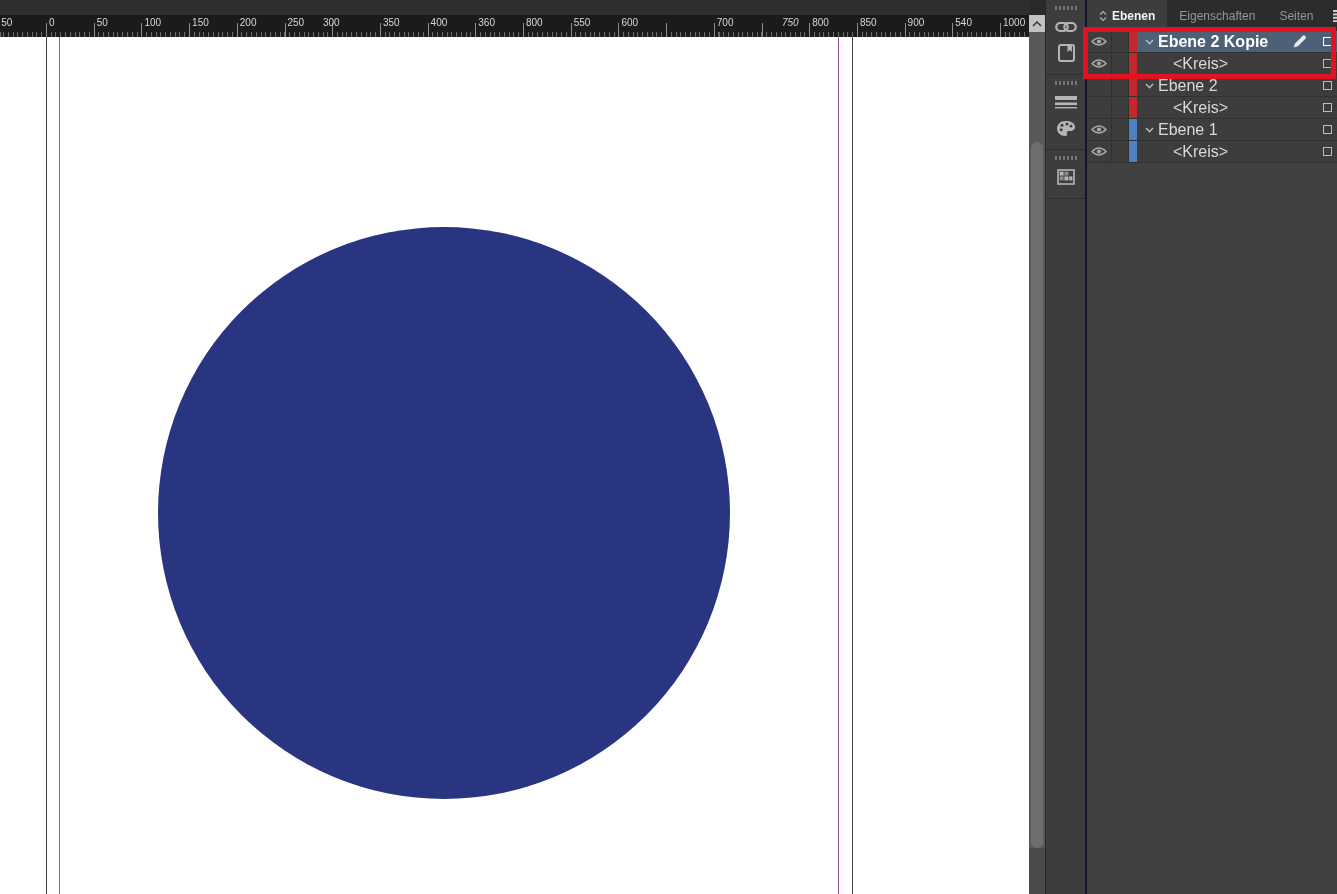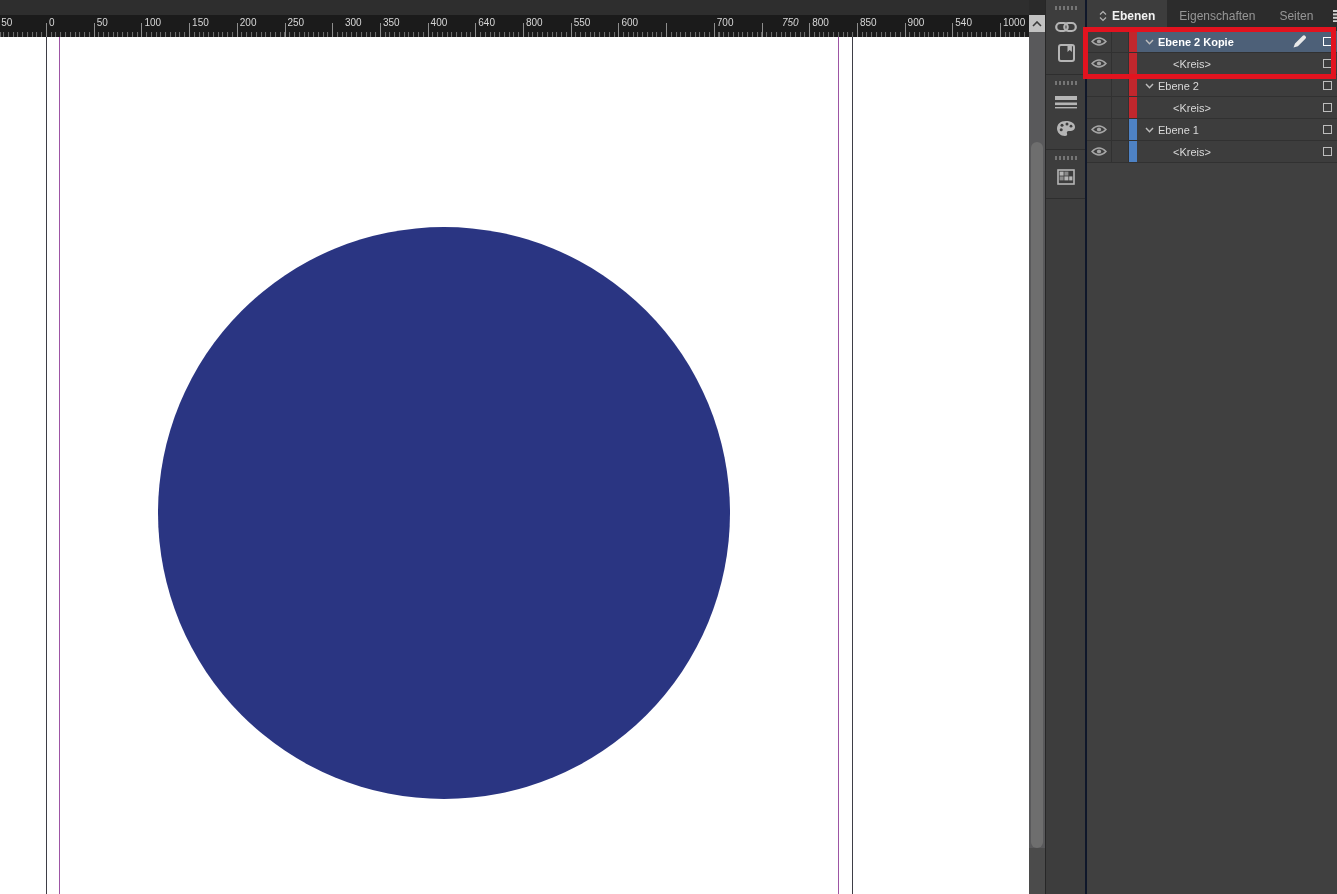--- a/index.html
+++ b/index.html
@@ -42,21 +42,21 @@
   .tab.active{background:#3d3d3d;color:#f2f2f2;font-weight:bold;}
   #panel-menu{margin-left:auto;display:flex;align-items:center;padding:0 8px;cursor:pointer;}
 
   #layer-list{position:absolute;left:0;top:31px;width:252px;background:#3d3d3d;}
   .layer-row{display:flex;align-items:stretch;height:22px;border-bottom:1px solid #313131;background:#3d3d3d;position:relative;}
   .cell-eye{width:25px;border-right:1px solid #313131;display:flex;align-items:center;justify-content:center;flex:none;}
   .cell-lock{width:17px;border-right:1px solid #313131;flex:none;}
   .colorbar{width:8px;flex:none;}
   .row-main{flex:1;display:flex;align-items:center;min-width:0;position:relative;}
   .row-main .chev{margin:0 4px 0 8px;flex:none;display:flex;align-items:center;}
-  .row-label{font-size:11px;color:#d9d9d9;white-space:nowrap;}
+  .row-label{font-size:16px;color:#d9d9d9;white-space:nowrap;}
   .layer-row.child .row-main{padding-left:36px;}
   .layer-row.selected .row-main{background:#4d6078;}
   .layer-row.selected .row-label{color:#ffffff;font-weight:bold;}
   .pen-wrap{position:absolute;right:32px;top:3px;}
   .target-box{position:absolute;right:7px;top:6px;width:9px;height:9px;border:1px solid #bdbdbd;background:transparent;}
   .layer-row.selected .target-box{border-color:#ffffff;}
 
   
   #annotation{position:absolute;z-index:60;border-style:solid;pointer-events:none;}
 </style>
@@ -76,27 +76,27 @@
       <span class="tick-label" style="left: 96.7px;">50</span>
       <div class="tick-major" style="left: 141.4px;"></div>
       <span class="tick-label" style="left: 144.4px;">100</span>
       <div class="tick-major" style="left: 189.1px;"></div>
       <span class="tick-label" style="left: 192.1px;">150</span>
       <div class="tick-major" style="left: 236.8px;"></div>
       <span class="tick-label" style="left: 239.8px;">200</span>
       <div class="tick-major" style="left: 284.5px;"></div>
       <span class="tick-label" style="left: 287.5px;">250</span>
       <div class="tick-major" style="left: 332.2px;"></div>
-      <span class="tick-label" style="left: 345px;">300</span>
+      <span class="tick-label" style="left: 323px;">300</span>
       <div class="tick-major" style="left: 379.9px;"></div>
       <span class="tick-label" style="left: 382.9px;">350</span>
       <div class="tick-major" style="left: 427.6px;"></div>
       <span class="tick-label" style="left: 430.6px;">400</span>
       <div class="tick-major" style="left: 475.3px;"></div>
-      <span class="tick-label" style="left: 478.3px;">640</span>
+      <span class="tick-label" style="left: 478.3px;">360</span>
       <div class="tick-major" style="left: 523px;"></div>
       <span class="tick-label" style="left: 526px;">800</span>
       <div class="tick-major" style="left: 570.7px;"></div>
       <span class="tick-label" style="left: 573.7px;">550</span>
       <div class="tick-major" style="left: 618.4px;"></div>
       <span class="tick-label" style="left: 621.4px;">600</span>
       <div class="tick-major" style="left: 666.1px;"></div>
       <span class="tick-label" style="left: 670px; margin-top: 28px;">650</span>
       <div class="tick-major" style="left: 713.8px;"></div>
       <span class="tick-label" style="left: 716.8px;">700</span>

